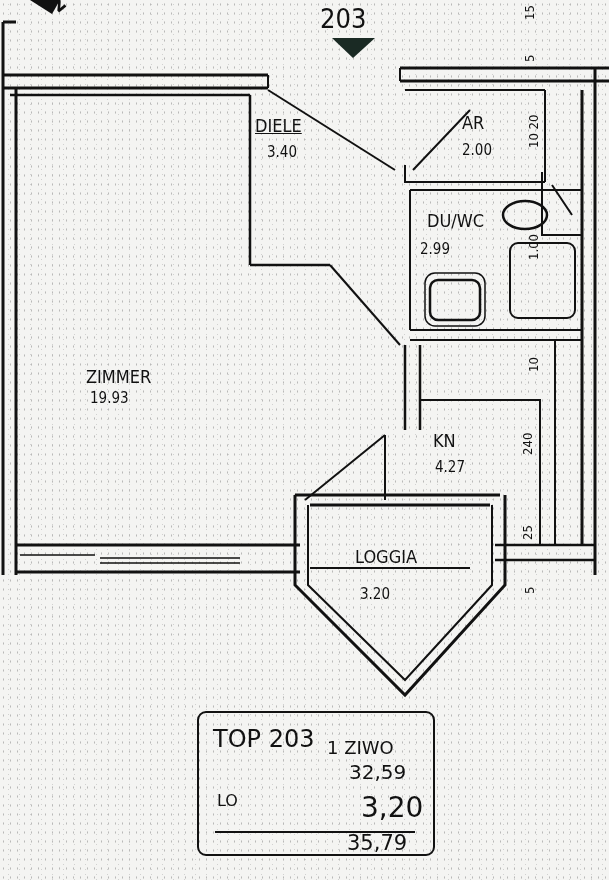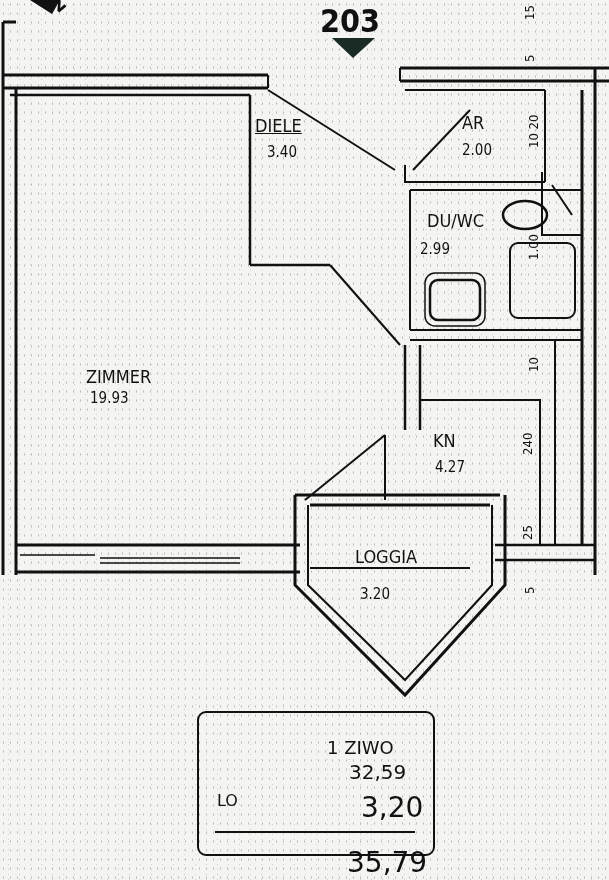--- a/index.html
+++ b/index.html
@@ -21,21 +21,21 @@
     svg.plan { position:absolute; left:0; top:0; }
     .lbl {
       position:absolute; color:#111;
       font-family:"DejaVu Sans Condensed","DejaVu Sans", sans-serif;
       letter-spacing:0px; line-height:1;
       white-space:nowrap;
     }
     .room-name { font-size:18px; }
     .room-area { font-size:15px; }
     .vert { transform-origin:left top; transform:rotate(-90deg); font-size:13px; }
-    .unit-num { font-size:32px; font-weight:bold; }
+    .unit-num { font-size:27px; font-weight:normal; }
     .top-box {
       position:absolute; left:197px; top:711px; width:234px; height:141px;
       border:2px solid #111; border-radius:9px;
     }
     .top-box .row { position:absolute; font-size:22px; color:#111; }
     .top-box .sep { position:absolute; left:16px; right:18px; top:118px; border-top:2px solid #111; }
   </style>
 </head>
 <body>
 
@@ -113,19 +113,20 @@
 <div class="lbl vert" style="left:523px;top:20px;">15</div>
 <div class="lbl vert" style="left:523px;top:62px;">5</div>
 <div class="lbl vert" style="left:527px;top:148px;">10 20</div>
 <div class="lbl vert" style="left:527px;top:260px;">1.00</div>
 <div class="lbl vert" style="left:527px;top:372px;">10</div>
 <div class="lbl vert" style="left:521px;top:455px;">240</div>
 <div class="lbl vert" style="left:521px;top:540px;">25</div>
 <div class="lbl vert" style="left:523px;top:594px;">5</div>
 
 <div class="top-box">
+  <div class="row" style="left:14px;top:12px;font-size:24px;">TOP 203</div>
   <div class="row" style="left:128px;top:24px;font-size:18px;">1 ZIWO</div>
   <div class="row" style="left:150px;top:47px;font-size:20px;">32,59</div>
   <div class="row" style="left:18px;top:78px;font-size:16px;">LO</div>
   <div class="row" style="left:162px;top:78px;font-size:28px;">3,20</div>
   <div class="sep"></div>
-  <div class="row" style="left:148px;top:120px;font-size:28px;line-height:1;margin-top:16px;">35,79</div>
+  <div class="row" style="left:148px;top:120px;font-size:21px;line-height:1;">35,79</div>
 </div>
 
 </body></html>

